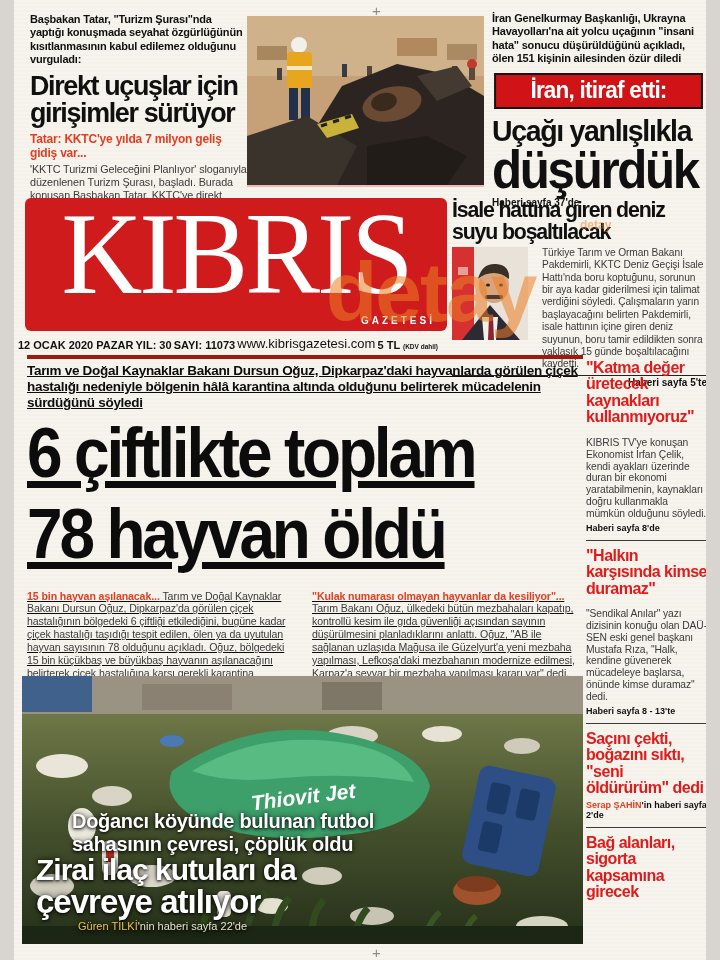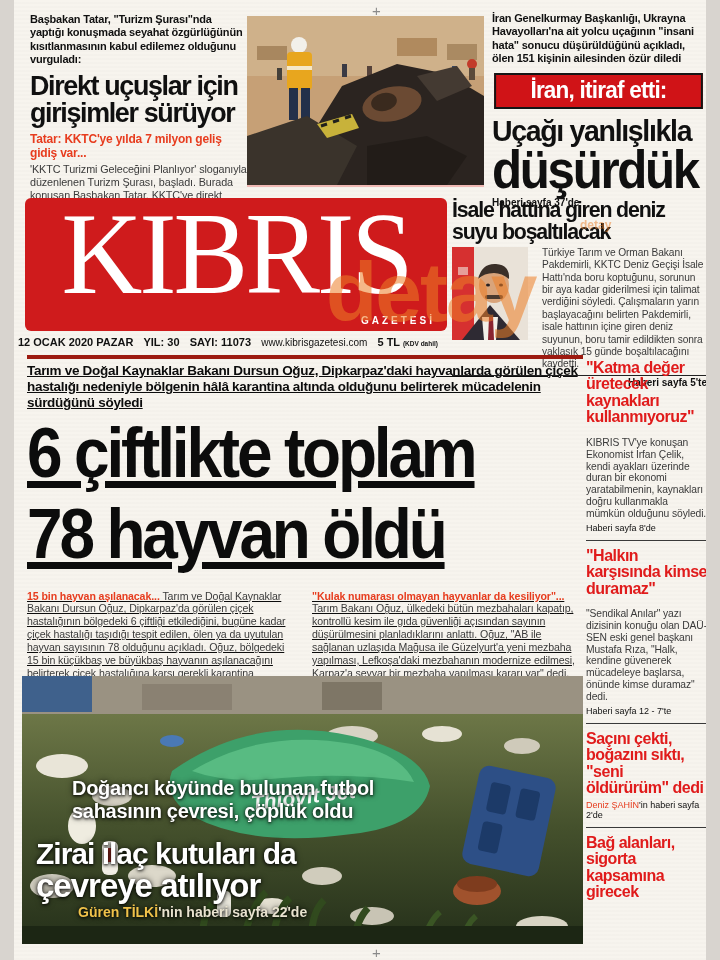--- a/index.html
+++ b/index.html
@@ -44,48 +44,48 @@
   
   .water-story{position:absolute;left:438px;top:199px;width:255px;color:#101010;}
   .water-head{font-size:22px;font-weight:bold;line-height:0.98;letter-spacing:-1.2px;transform:scaleX(.97);transform-origin:left;}
   .water-flex{display:flex;margin-top:5px;gap:8px;}
   .minister-photo{width:76px;height:93px;flex:0 0 76px;margin-right:6px;}
   .minister-photo svg{display:block;width:100%;height:100%;}
   .water-body{font-size:10.2px;line-height:1.21;color:#3a3a3a;letter-spacing:-0.1px;}
   
   .dateline{position:absolute;left:4px;top:336px;width:420px;display:flex;align-items:flex-end;justify-content:space-between;color:#111;}
   .dl-b{font-size:11px;font-weight:bold;}
-  .dl-n{font-size:10px;}
+  .dl-n{font-size:13px;}
   .dl-price small{font-size:6.5px;font-weight:bold;}
   .redrule{position:absolute;left:13px;top:355px;width:556px;height:4px;background:#9c1a10;}
   
   .main-story{position:absolute;left:13px;top:363px;width:557px;color:#0c0c0c;text-decoration:underline;}
   .main-kicker{font-size:13.5px;font-weight:bold;line-height:1.18;letter-spacing:-0.3px;}
   .main-h{font-size:71px;font-weight:bold;letter-spacing:-3.5px;line-height:0.95;transform:scaleX(.9);transform-origin:left;white-space:nowrap;}
   .main-h.l1{margin-top:8px;}
   .main-h.l2{margin-top:14px;}
   .main-cols{display:flex;gap:14px;margin-top:22px;}
   .main-col{width:271px;font-size:10.6px;line-height:1.21;color:#3a3a3a;letter-spacing:-0.1px;}
   .lead-red{color:#e73c1e;font-weight:bold;}
   .byline{text-align:right;font-size:10px;font-weight:bold;color:#111;margin-top:2px;}
   .byline .nm{color:#e73c1e;}
   
   .garbage-photo{position:absolute;left:8px;top:676px;width:561px;height:268px;}
   .garbage-photo svg{display:block;width:100%;height:100%;}
   .g-overlay{position:absolute;left:14px;bottom:8px;color:#fff;text-shadow:0 1px 3px rgba(0,0,0,0.9),0 0 6px rgba(0,0,0,0.7);}
   .g-kicker{font-size:20px;font-weight:bold;line-height:1.12;letter-spacing:-0.3px;margin-left:36px;}
-  .g-h1{font-size:30px;font-weight:bold;line-height:1.0;letter-spacing:-1px;margin-top:17px;}
+  .g-h1{font-size:30px;font-weight:bold;line-height:1.0;letter-spacing:-1px;margin-top:0;}
   .g-h2{font-size:33px;font-weight:bold;line-height:1.0;letter-spacing:-1px;}
-  .g-byline{font-size:14px;font-weight:bold;margin:2px 0 16px 42px;color:#e8e2cf;}
+  .g-byline{font-size:11px;font-weight:normal;margin:2px 0 4px 42px;color:#e8e2cf;}
   .g-byline .nm{color:#f0c24a;}
   
   .sidebar{position:absolute;left:572px;top:360px;width:122px;color:#101010;}
   .sb-head{font-size:16px;font-weight:bold;color:#e01b1b;line-height:1.03;letter-spacing:-0.5px;}
   .sb-body{font-size:10.3px;line-height:1.15;color:#3a3a3a;margin-top:11px;letter-spacing:-0.1px;}
-  .sb-ref{font-size:9px;font-weight:normal;margin-top:3px;}
+  .sb-ref{font-size:9px;font-weight:bold;margin-top:3px;}
   .sb-ref .nm{color:#e73c1e;}
   .sb-div{border-top:1.5px solid #3a3a3a;margin:7px 0 7px;}
 </style>
 </head>
 <body>
 
 <div class="paper">
 
   <div class="crop" style="left:358px;top:3px;">+</div>
   <div class="crop" style="left:358px;top:945px;">+</div>
@@ -253,26 +253,26 @@
   <div class="sidebar">
     <div>
       <div class="sb-head">"Katma değer üretecek kaynakları kullanmıyoruz"</div>
       <div class="sb-body">KIBRIS TV'ye konuşan Ekonomist İrfan Çelik, kendi ayakları üzerinde duran bir ekonomi yaratabilmenin, kaynakları doğru kullanmakla mümkün olduğunu söyledi.</div>
       <div class="sb-ref">Haberi sayfa 8'de</div>
     </div>
     <div class="sb-div"></div>
     <div>
       <div class="sb-head">"Halkın karşısında kimse duramaz"</div>
       <div class="sb-body">"Sendikal Anılar" yazı dizisinin konuğu olan DAÜ-SEN eski genel başkanı Mustafa Rıza, "Halk, kendine güvenerek mücadeleye başlarsa, önünde kimse duramaz" dedi.</div>
-      <div class="sb-ref">Haberi sayfa 12 - 7'te</div>
+      <div class="sb-ref">Haberi sayfa 8 - 13'te</div>
     </div>
     <div class="sb-div"></div>
     <div>
       <div class="sb-head">Saçını çekti, boğazını sıktı, "seni öldürürüm" dedi</div>
-      <div class="sb-ref"><span class="nm">Deniz ŞAHİN</span><span>'in haberi sayfa 2'de</span></div>
+      <div class="sb-ref"><span class="nm">Serap ŞAHİN</span><span>'in haberi sayfa 2'de</span></div>
     </div>
     <div class="sb-div"></div>
     <div>
       <div class="sb-head">Bağ alanları, sigorta kapsamına girecek</div>
 
     </div>
 
   </div>
 
 </div>

